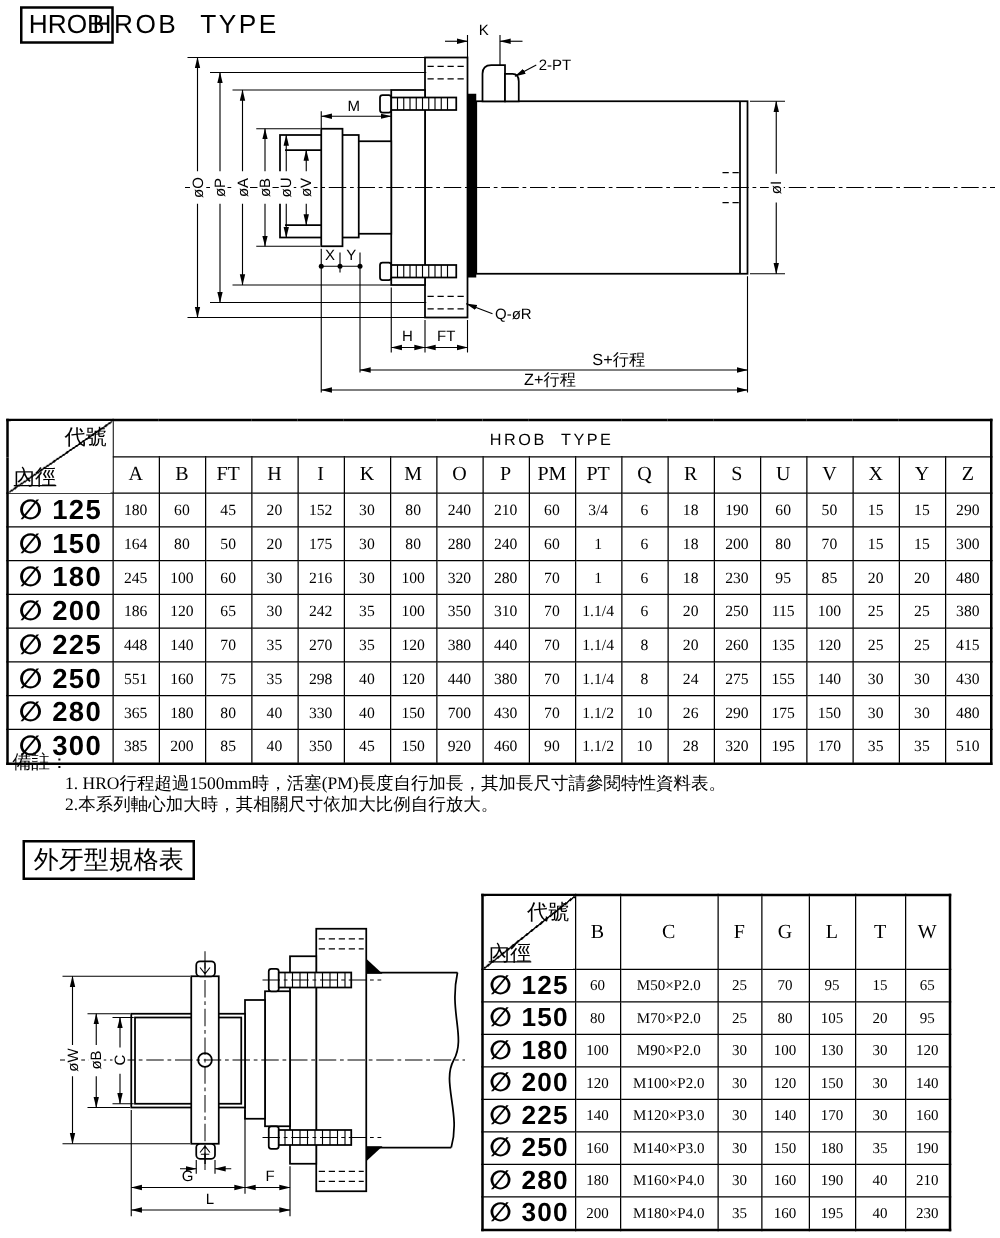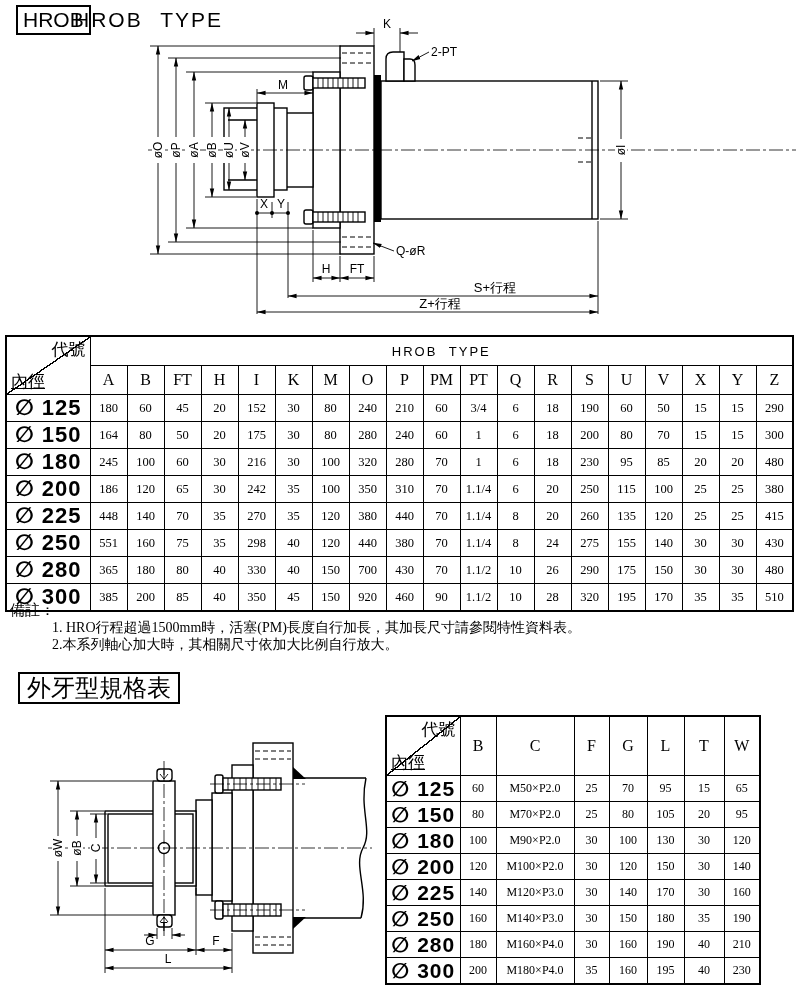--- a/index.html
+++ b/index.html
@@ -42,21 +42,21 @@
   .corner{position:relative;padding:0;
     background:linear-gradient(to bottom right,#fff calc(50% - 0.7px),#000 calc(50% - 0.7px),#000 calc(50% + 0.7px),#fff calc(50% + 0.7px));margin-left:22px;}
   .corner .c-top{position:absolute;top:1px;right:4px;font-size:17px;}
   .corner .c-bot{position:absolute;bottom:1px;left:4px;font-size:17px;text-decoration:underline;}
   
   .notes{position:absolute;left:10px;top:602px;width:780px;font-size:14px;line-height:17px;}
   .notes .nt{font-size:15px;}
   .notes .ni{margin-left:42px;}
   
   .sec2{position:absolute;left:18px;top:672px;border:2px solid #000;padding:1px 7px;
-        font-size:24px;line-height:26px;}
+        font-size:20px;line-height:26px;}
 </style>
 </head>
 <body>
 
 <div class="page">
 
   <div class="badge">HROB</div>
   <div class="doctitle">HROB TYPE</div>
 
   <svg class="d1" width="800" height="320" viewBox="0 0 800 320">

